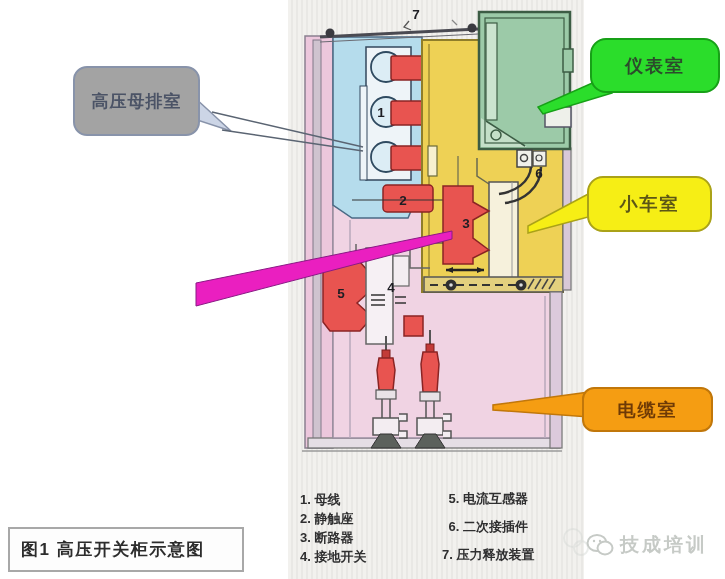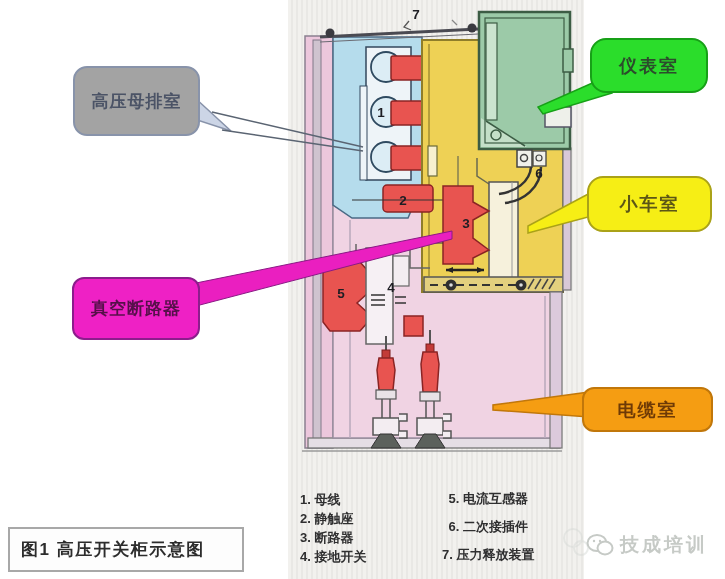--- a/index.html
+++ b/index.html
@@ -6,21 +6,21 @@
   #stage{position:relative;width:725px;height:579px;background:#ffffff;overflow:hidden;
          font-family:"Liberation Sans","DejaVu Sans",sans-serif;}
   .photo{position:absolute;left:288px;top:0;width:296px;height:579px;
          background:repeating-linear-gradient(90deg,#f2f1ee 0px,#f2f1ee 3px,#e9e8e5 3px,#e9e8e5 5px);}
   svg.overlay{position:absolute;left:0;top:0;width:725px;height:579px;}
   .marker{font:bold 13.5px "Liberation Sans","DejaVu Sans",sans-serif;fill:#1e1e24;}
   .callout{position:absolute;display:flex;align-items:center;justify-content:center;
            font-weight:bold;text-align:center;box-sizing:border-box;}
   .co-busbar{left:73px;top:66px;width:127px;height:70px;background:#a3a3a3;border:2px solid #8893aa;
              border-radius:14px;color:#4b5366;font-size:17px;letter-spacing:1px;}
-  .co-instr{left:590px;top:38px;width:118px;height:55px;background:#2bdd2b;border:2px solid #17a017;
+  .co-instr{left:590px;top:38px;width:130px;height:55px;background:#2bdd2b;border:2px solid #17a017;
             border-radius:16px;color:#2c4c2c;font-size:18px;letter-spacing:2px;}
   .co-trolley{left:587px;top:176px;width:125px;height:56px;background:#f6ee15;border:2px solid #aaa218;
               border-radius:16px;color:#5c5616;font-size:18px;letter-spacing:2px;}
   .co-vacuum{left:72px;top:277px;width:128px;height:63px;background:#ee21c5;border:2px solid #8c1d8c;
              border-radius:12px;color:#551049;font-size:17px;letter-spacing:1px;}
   .co-cable{left:582px;top:387px;width:131px;height:45px;background:#f59d12;border:2px solid #c1770a;
             border-radius:12px;color:#6e3a06;font-size:18px;letter-spacing:2px;}
   .caption-box{position:absolute;left:8px;top:527px;width:236px;height:45px;background:#fdfdfd;
                border:2px solid #a8a8a8;box-sizing:border-box;display:flex;align-items:center;
                padding-left:11px;font-size:17px;font-weight:bold;color:#2c2c2c;letter-spacing:1.5px;}
@@ -199,21 +199,20 @@
       <text class="marker" x="391" y="292">4</text>
       <text class="marker" x="341" y="298">5</text>
       <text class="marker" x="539" y="178">6</text>
       <text class="marker" x="416" y="19">7</text>
     </g>
   </svg>
 
   <div class="callout co-busbar">高压母排室</div>
   <div class="callout co-instr">仪表室</div>
   <div class="callout co-trolley">小车室</div>
-  <div class="callout co-vacuum">真空断路器</div>
   <div class="callout co-cable">电缆室</div>
 
   <div class="legend legend-col1">
     <div class="legend-item">1. 母线</div>
     <div class="legend-item">2. 静触座</div>
     <div class="legend-item">3. 断路器</div>
     <div class="legend-item">4. 接地开关</div>
   </div>
   <div class="legend legend-col2">
     <div class="legend-item">5. 电流互感器</div>

